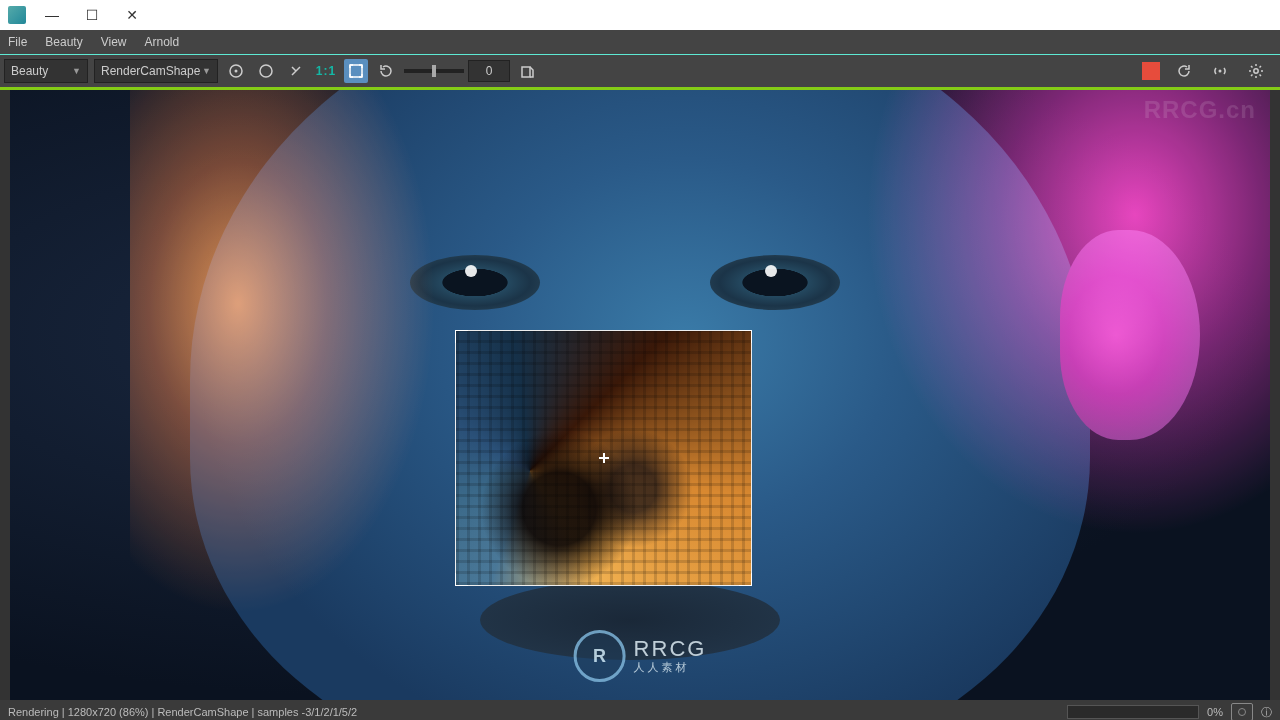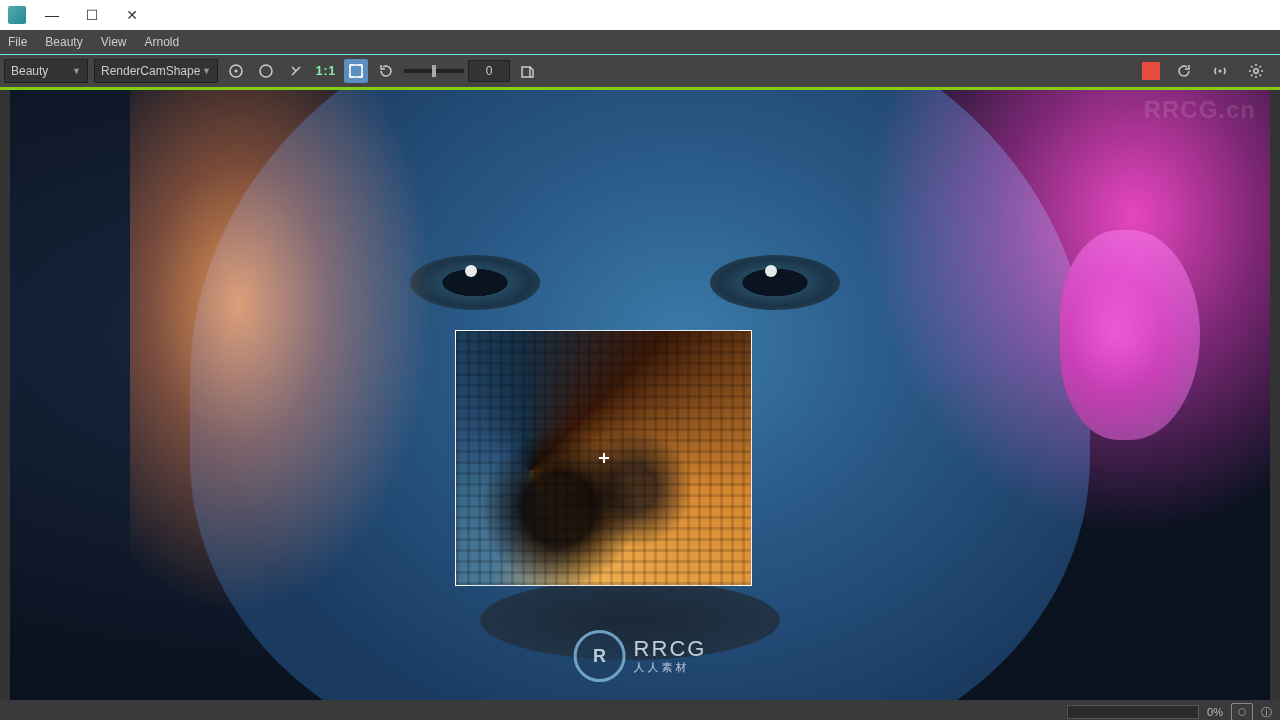--- a/index.html
+++ b/index.html
@@ -6,21 +6,21 @@
 .titlebar{height:30px;background:#fff;display:flex;align-items:center;padding:0 8px;color:#000}
 .titlebar .logo{width:18px;height:18px;background:linear-gradient(135deg,#5aa 0%,#289 100%);margin-right:6px;border-radius:2px}
 .titlebar .title{flex:1;font-size:12px}
 .titlebar .winbtn{width:40px;height:30px;display:flex;align-items:center;justify-content:center;font-size:14px;color:#333}
 .menubar{height:24px;background:#444;display:flex;align-items:center;padding:0 8px;gap:18px;border-bottom:1px solid #5eead4}
 .menubar span{cursor:default}
 .toolbar{height:32px;background:#444;display:flex;align-items:center;padding:0 4px;gap:6px;border-bottom:3px solid #84cc16}
 .dd{background:#333;border:1px solid #222;height:22px;display:flex;align-items:center;padding:0 6px;min-width:70px;position:relative}
 .dd.cam{min-width:110px}
 .dd .arrow{margin-left:auto;font-size:9px;color:#999}
-.tbtn{width:24px;height:24px;display:flex;align-items:center;justify-content:center;color:#86efac;border-radius:2px}
+.tbtn{width:24px;height:24px;display:flex;align-items:center;justify-content:center;color:#14b8a6;border-radius:2px}
 .tbtn.active{background:#5a8fbf}
 .tbtn svg{width:16px;height:16px;fill:none;stroke:#ccc;stroke-width:1.5}
 .tbtn.active svg{stroke:#fff}
 .one-one{font-size:12px;font-weight:bold;letter-spacing:1px}
 .slider{display:flex;align-items:center;gap:0}
 .slider .track{width:60px;height:4px;background:#222;position:relative}
 .slider .thumb{position:absolute;left:28px;top:-4px;width:4px;height:12px;background:#aaa}
 .slider .val{background:#333;border:1px solid #222;width:40px;height:20px;display:flex;align-items:center;justify-content:center;margin-left:4px}
 .spacer{flex:1}
 .stopbtn{width:18px;height:18px;background:#e74c3c}
@@ -174,19 +174,20 @@
       <div>
         <div class="txt">RRCG</div>
         <div class="sub">人人素材</div>
       </div>
     </div>
     <div class="wm2">RRCG.cn</div>
   </div>
 </div>
 
 <div class="statusbar">
+  <span>Rendering | 1280x720 (86%) | RenderCamShape | samples -3/1/2/1/5/2</span>
   <div class="right">
     <div class="progress"></div>
     <span>0%</span>
     <div class="cambtn"></div>
     <span>ⓘ</span>
   </div>
 </div>
 
 </body></html>

